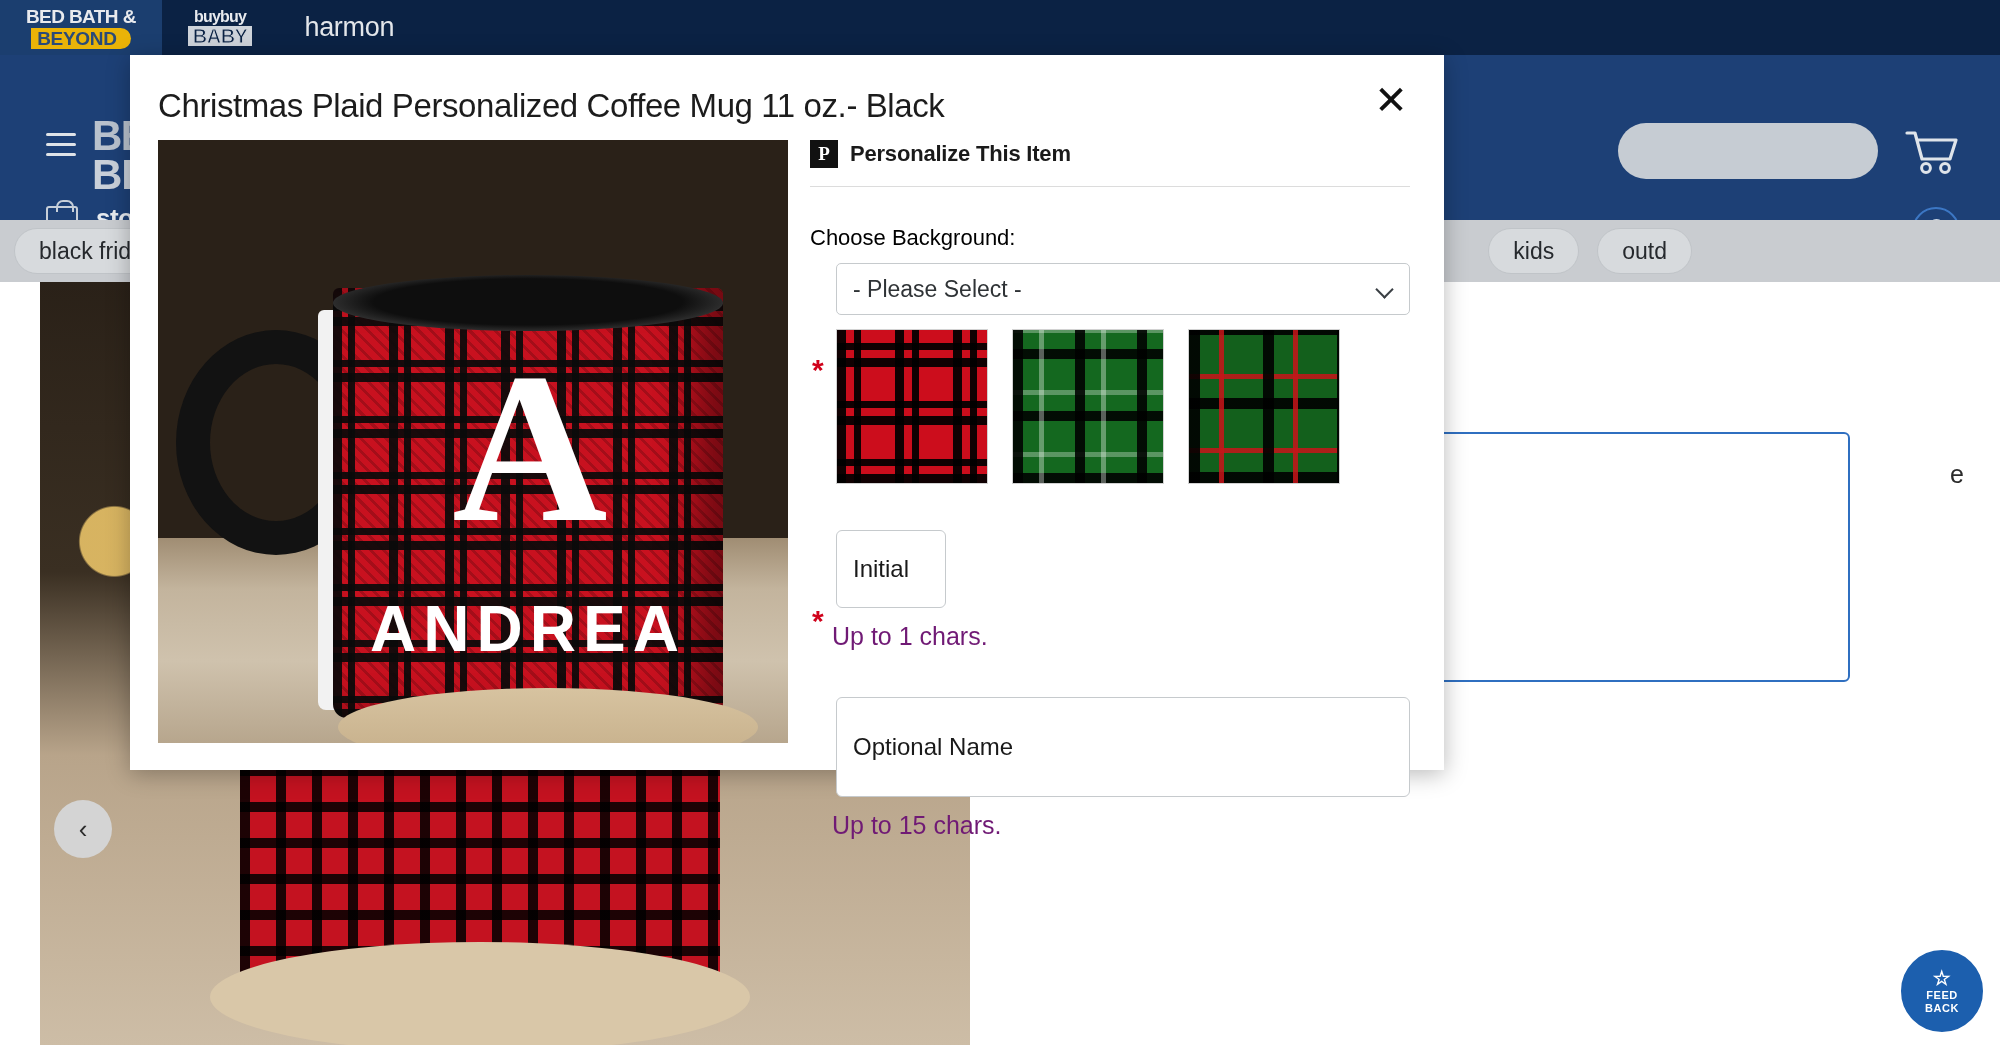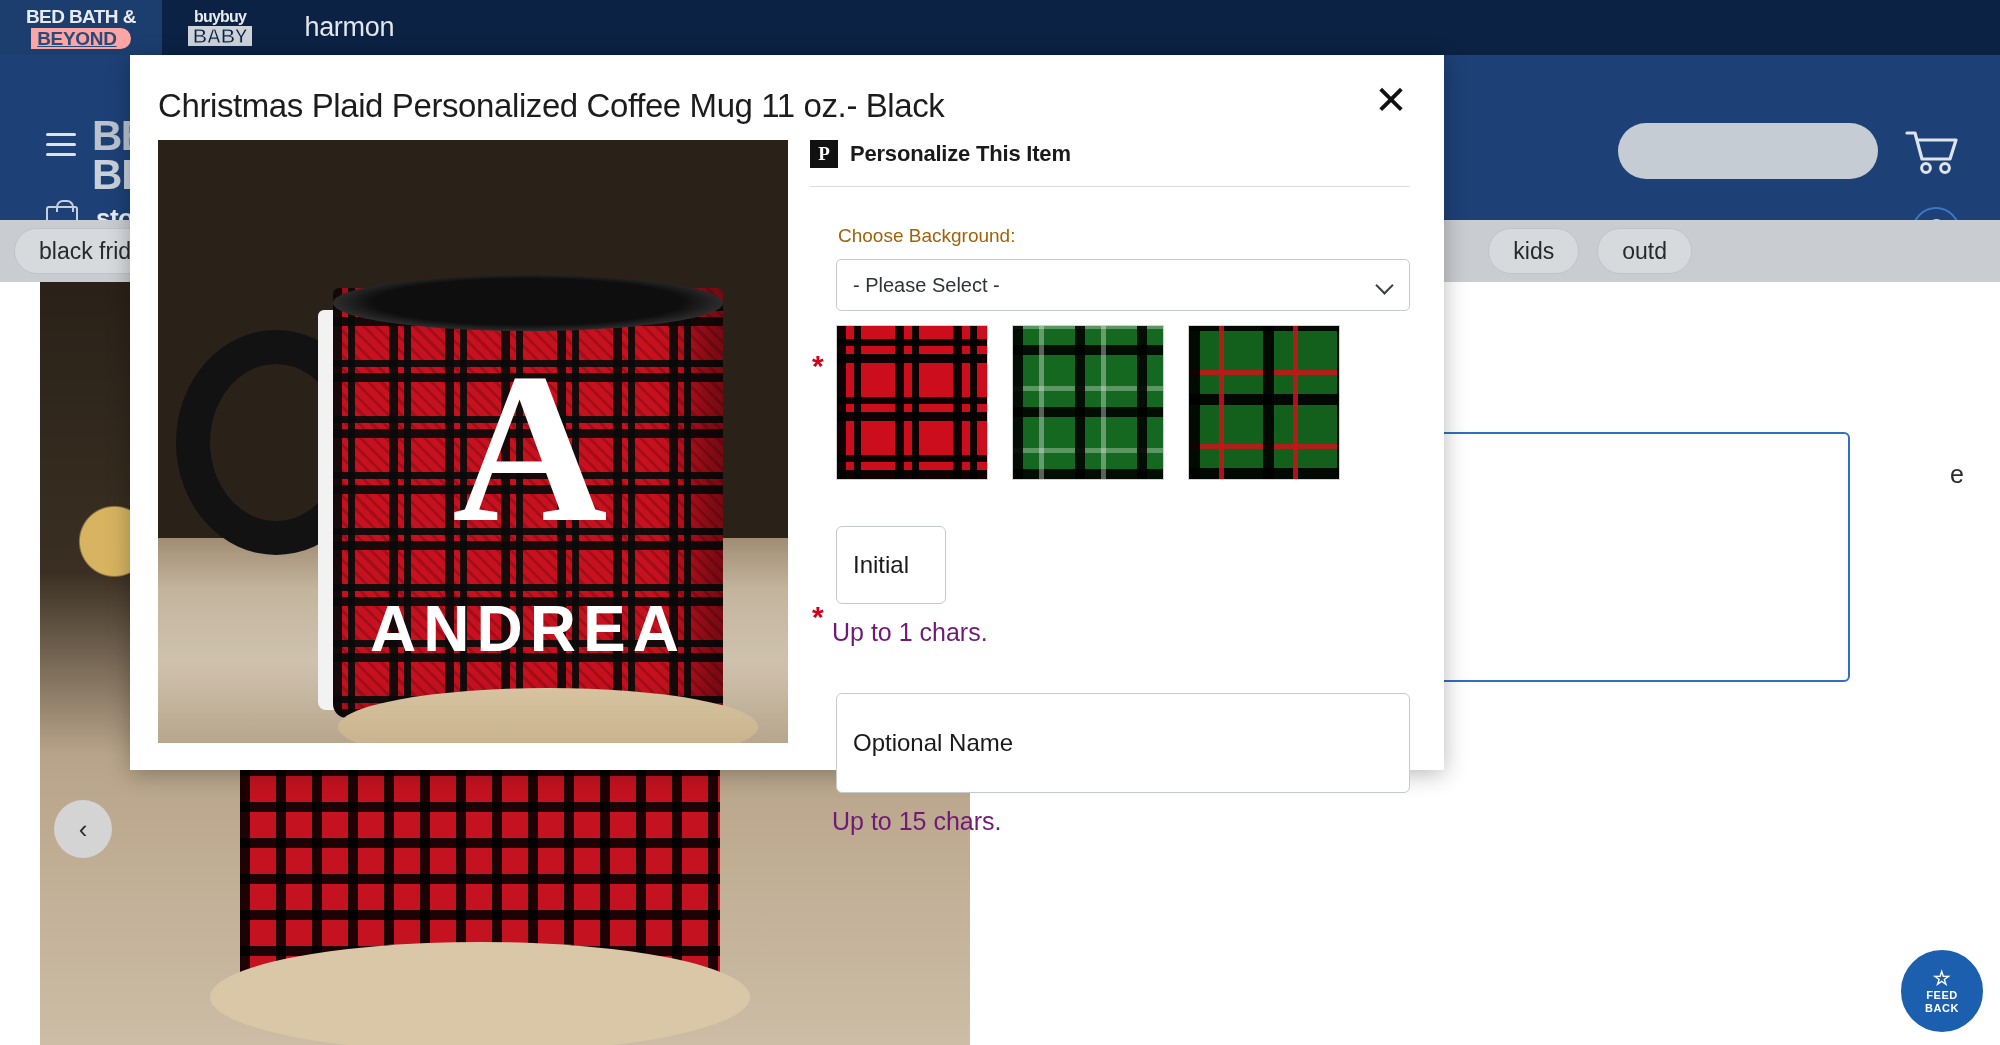--- a/index.html
+++ b/index.html
@@ -22,24 +22,23 @@
     display: flex; align-items: center; justify-content: center;
     padding: 7px 26px; position: relative;
   }
   .brandtab.active { background: #1b3e6f; }
   .bbb-logo { display: flex; flex-direction: column; align-items: center; line-height: 1; }
   .bbb-top {
     color: #e8eaee; font-size: 19px; font-weight: 700; letter-spacing: -0.6px;
     font-family: "Liberation Sans", sans-serif;
   }
   .bbb-bot {
-    color: #2a4a78; background: #fca5a5; font-size: 19px; font-weight: 900;
+    color: #2a4a78; background: #eab308; font-size: 19px; font-weight: 900;
     letter-spacing: -0.3px; padding: 1px 14px 1px 6px; margin-top: 2px;
     border-radius: 0 12px 12px 0;
-    text-decoration: underline;
   }
   .bbbaby { display: flex; flex-direction: column; align-items: center; line-height: 1; }
   .bbbaby-top { color: #e8eaee; font-size: 16px; font-weight: 900; letter-spacing: -0.8px; }
   .bbbaby-bot {
     color: #0b2244; background: #ced3da; font-size: 20px; font-weight: 900;
     letter-spacing: -0.5px; padding: 0px 5px; margin-top: 1px;
     -webkit-text-stroke: 1px #ced3da;
   }
   .harmon-logo { color: #e3e6ea; font-size: 27px; font-weight: 400; letter-spacing: -0.3px; }
 
@@ -189,28 +188,28 @@
 
   
   .panel { position: absolute; left: 680px; top: 85px; width: 600px; }
   .pz-head { display: flex; align-items: center; gap: 12px; padding-bottom: 18px; border-bottom: 1px solid #dcdcdc; }
   .pz-badge {
     width: 28px; height: 28px; background: #111; color: #fff; font-size: 19px; font-weight: 700;
     display: flex; align-items: center; justify-content: center; font-family: "Liberation Serif", serif;
   }
   .pz-title { font-size: 22px; color: #1a1a1a; font-weight: 700; letter-spacing: -0.2px; }
 
-  .field-label { margin-top: 38px; font-size: 19px; color: #a16207; margin-left: 28px; }
+  .field-label { margin-top: 38px; font-size: 22px; color: #000000; }
   .req-star { color: #d0021b; font-size: 30px; font-weight: 700; line-height: 1; }
 
   .select-row { display: flex; align-items: center; gap: 8px; margin-top: 12px; }
   .select-box {
     position: relative; width: 574px; height: 52px; border: 1px solid #c6cacd; border-radius: 5px;
     background: #fff; display: flex; align-items: center; padding: 0 16px;
-    font-size: 20px; color: #2f3336; margin-left: 26px;
+    font-size: 23px; color: #2f3336; margin-left: 26px;
   }
   .chevron {
     position: absolute; right: 18px; top: 19px; width: 13px; height: 13px;
     border-right: 2px solid #3a3f44; border-bottom: 2px solid #3a3f44; transform: rotate(45deg);
   }
 
   .swatch-row { display: flex; gap: 24px; margin-top: 14px; margin-left: 26px; }
   .swatch { width: 152px; height: 155px; border: 1px solid #d2d2d2; cursor: pointer; }
   .sw-red {
     background:

